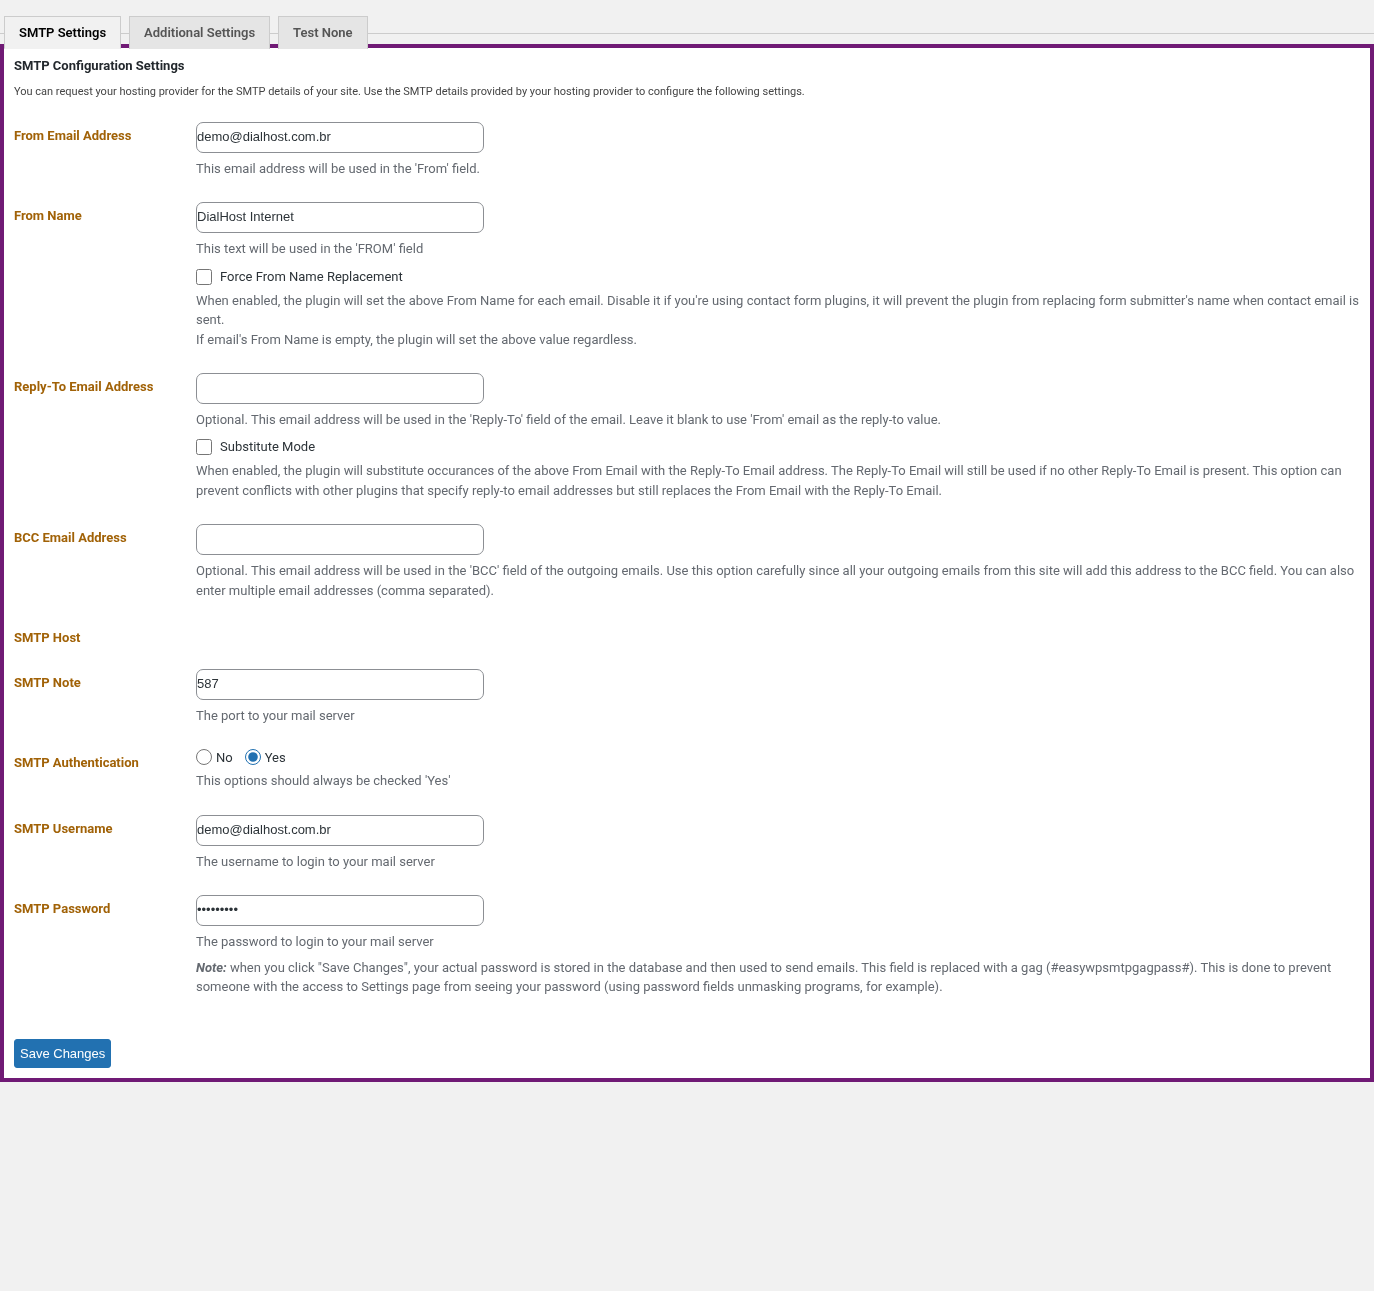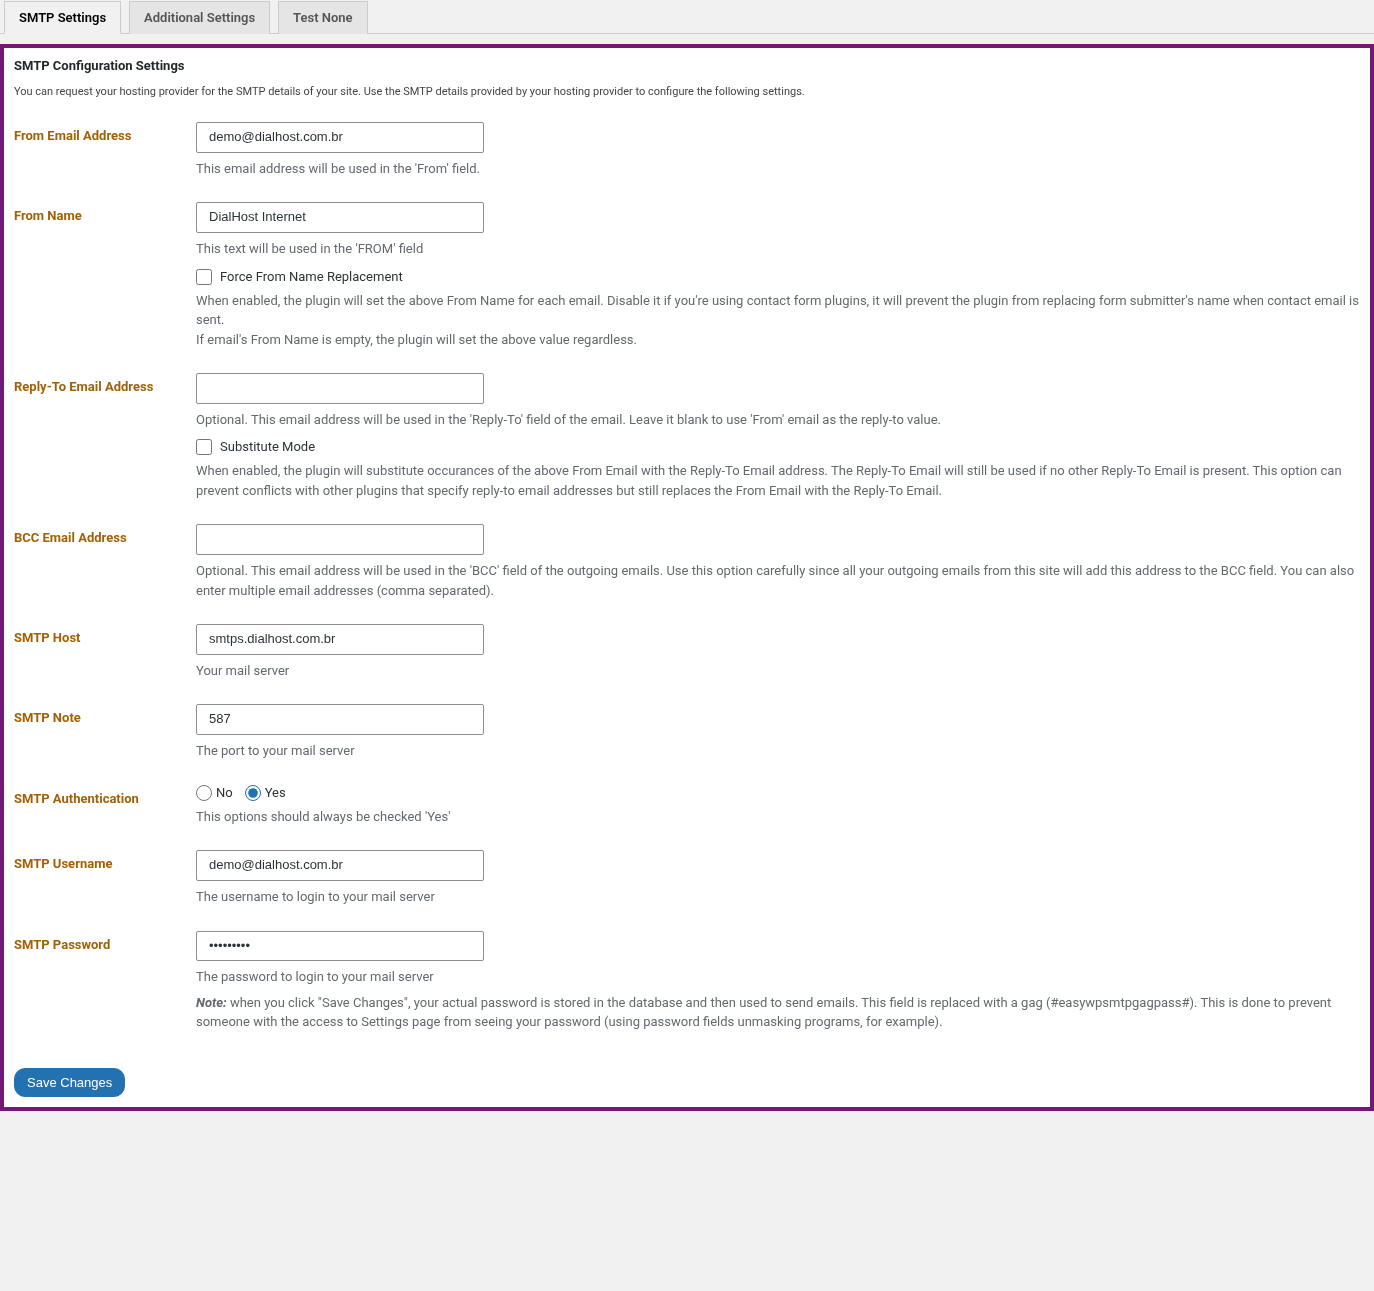--- a/index.html
+++ b/index.html
@@ -24,21 +24,21 @@
       background: #e5e5e5;
       border: 1px solid #ccc;
       border-bottom: none;
       margin-right: 5px;
       margin-left: 3px;
       cursor: pointer;
       font-size: 13px;
       font-weight: 600;
       color: #555;
       position: relative;
-      top: 1px;
+      top: 16px;
     }
     .nav-tab.active {
       background: #f1f1f1;
       border-bottom: 1px solid #f1f1f1;
       color: #000;
     }
     .content {
       background: #fff;
       border: 4px solid #701a75;
       padding: 10px;
@@ -66,23 +66,23 @@
       font-weight: 700;
       font-size: 13px;
       color: #a16207;
       padding-top: 6px;
     }
     .form-field {
       flex: 1;
     }
     input[type="text"], input[type="password"] {
       width: 288px;
-      padding: 4px 12px;
+      padding: 4px 0;
       border: 1px solid #8c8f94;
-      border-radius: 2px;
+      border-radius: 7px;
       font-size: 13px;
       line-height: 1.6;
       background: #fff;
       color: #2c3338;
     }
     .field-desc {
       font-size: 13px;
       color: #646970;
       margin-top: 6px;
       line-height: 1.5;
@@ -124,25 +124,25 @@
     }
     .radio-label {
       font-size: 13px;
       color: #2c3338;
       margin-right: 4px;
     }
     .submit-button {
       background: #2271b1;
       color: #fff;
       border: 1px solid #2271b1;
-      padding: 6px 12px;
-      border-radius: 11px;
-      font-size: 13px;
-      cursor: pointer;
-      margin-top: 12px;
+      padding: 6px 5px;
+      border-radius: 3px;
+      font-size: 13px;
+      cursor: pointer;
+      margin-top: 18px;
     }
     .note-text strong {
       font-weight: 700;
       font-style: italic;
     }
   </style>
 </head>
 <body>
 
 <div class="wrap">
@@ -199,24 +199,20 @@
       <div class="form-label">BCC Email Address</div>
       <div class="form-field">
         <input type="text" value="" style="">
         <div class="field-desc">Optional. This email address will be used in the 'BCC' field of the outgoing emails. Use this option carefully since all your outgoing emails from this site will add this address to the BCC field. You can also enter multiple email addresses (comma separated).</div>
       </div>
     </div>
 
     
     <div class="form-row">
       <div class="form-label">SMTP Host</div>
-      <div class="form-field">
-        <input type="text" value="smtps.dialhost.com.br" style="">
-        <div class="field-desc">Your mail server</div>
-      </div>
     </div>
 
     
 
     
     <div class="form-row">
       <div class="form-label">SMTP Note</div>
       <div class="form-field">
         <input type="text" value="587" style="">
         <div class="field-desc">The port to your mail server</div>

